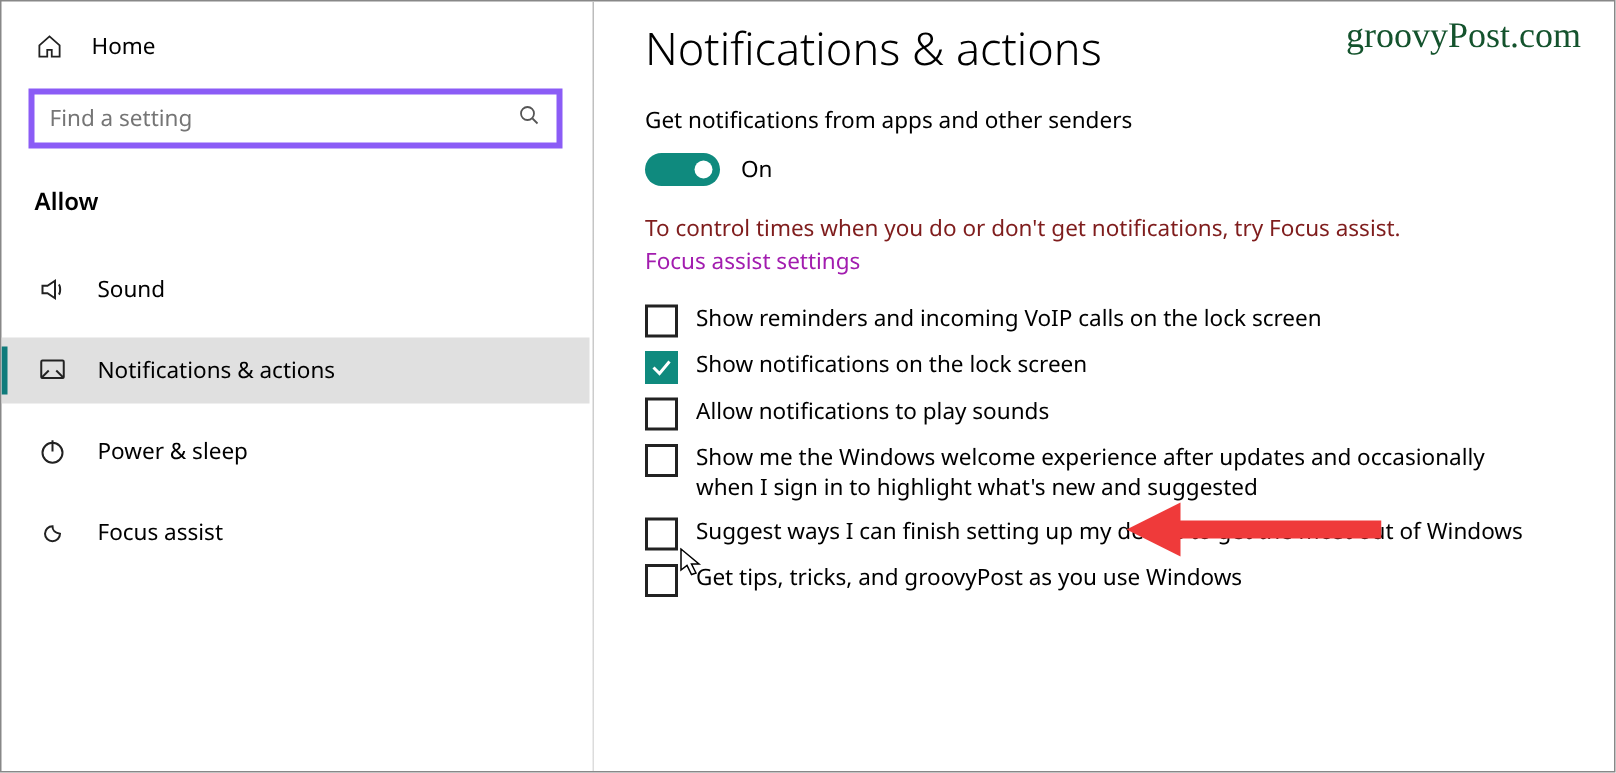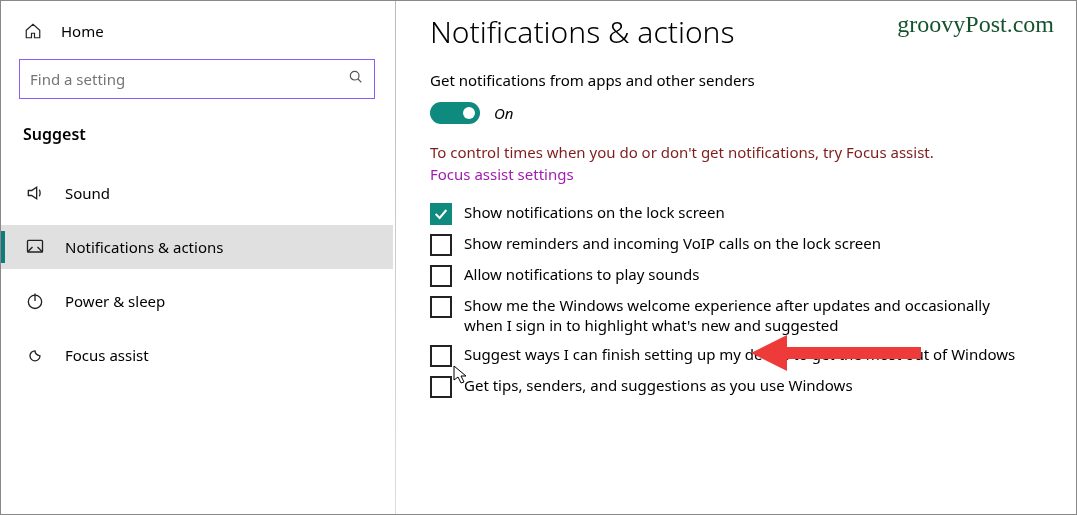--- a/index.html
+++ b/index.html
@@ -22,21 +22,21 @@
     flex-shrink: 0;
   }
   .home-row {
     display: flex; align-items: center; gap: 18px;
     padding: 8px 4px 18px 4px;
     cursor: pointer;
   }
   .home-row .icon { width: 20px; display:flex; align-items:center; justify-content:center; }
   .home-row span.label { font-size: 15px; }
   .search-box {
-    border: 1px solid #8b5cf6;
+    border: 4px solid #8b5cf6;
     height: 40px;
     display: flex; align-items: center;
     padding: 0 10px;
     margin-bottom: 24px;
   }
   .search-box input {
     border: none; outline: none; flex: 1;
     font-size: 15px; font-family: inherit;
     background: transparent;
   }
@@ -82,21 +82,20 @@
     font-weight: 350;
     margin-bottom: 18px;
   }
   .subhead {
     font-size: 15px;
     margin-bottom: 12px;
   }
   .toggle-row {
     display: flex; align-items: center; gap: 14px;
     margin-bottom: 18px;
-    font-style: italic;
   }
   .toggle {
     width: 50px; height: 22px;
     border-radius: 11px;
     background: #0f8a7e;
     position: relative;
     cursor: pointer;
   }
   .toggle::after {
     content:"";
@@ -167,21 +166,21 @@
     <div class="search-box">
       <input type="text" placeholder="Find a setting" style="">
       <span class="search-icon">
         <svg width="16" height="16" viewBox="0 0 24 24" fill="none" stroke="#555" stroke-width="1.8">
             <circle cx="10" cy="10" r="6.5"></circle>
             <line x1="15" y1="15" x2="20" y2="20"></line>
           </svg>
       </span>
     </div>
 
-    <div class="section-title">Suggest</div>
+    <div class="section-title">Allow</div>
 
 
     <div class="nav-item">
       <span class="icon">
         <svg width="20" height="20" viewBox="0 0 24 24" fill="none" stroke="#222" stroke-width="1.6">
             <path d="M4 9v6h4l6 4V5L8 9H4z"></path>
             <path d="M17 8c1.5 1.2 1.5 6.8 0 8"></path>
           </svg>
       </span>
       <span>Sound</span>
@@ -226,51 +225,51 @@
 
     <div class="toggle-row">
       <div class="toggle"></div>
       <span class="toggle-label">On</span>
     </div>
 
     <div class="hint-text">To control times when you do or don't get notifications, try Focus assist.</div>
     <div class="link-text">Focus assist settings</div>
 
     <div class="check-row">
+      <div class="checkbox"></div>
+      <span class="check-label">Show reminders and incoming VoIP calls on the lock screen</span>
+    </div>
+
+    <div class="check-row">
       <div class="checkbox checked">
         <svg width="16" height="16" viewBox="0 0 24 24" fill="none" stroke="#fff" stroke-width="3">
             <polyline points="4 12 10 18 20 6"></polyline>
           </svg>
       </div>
       <span class="check-label">Show notifications on the lock screen</span>
     </div>
 
     <div class="check-row">
       <div class="checkbox"></div>
-      <span class="check-label">Show reminders and incoming VoIP calls on the lock screen</span>
-    </div>
-
-    <div class="check-row">
-      <div class="checkbox"></div>
       <span class="check-label">Allow notifications to play sounds</span>
     </div>
 
     <div class="check-row">
       <div class="checkbox"></div>
       <span class="check-label">Show me the Windows welcome experience after updates and occasionally when I sign in to highlight what's new and suggested</span>
     </div>
 
     <div class="check-row">
       <div class="checkbox"></div>
       <span class="check-label">Suggest ways I can finish setting up my device to get the most out of Windows</span>
     </div>
 
     <div class="check-row">
       <div class="checkbox"></div>
-      <span class="check-label">Get tips, senders, and suggestions as you use Windows</span>
+      <span class="check-label">Get tips, tricks, and groovyPost as you use Windows</span>
     </div>
 
     <div class="watermark">groovyPost.com</div>
   </main>
 </div>
 
 <svg class="arrow" viewBox="0 0 170 40">
   <line x1="170" y1="20" x2="30" y2="20" stroke="#ef3a3a" stroke-width="12"></line>
   <polygon points="0,20 36,2 36,38" fill="#ef3a3a"></polygon>
 </svg>

